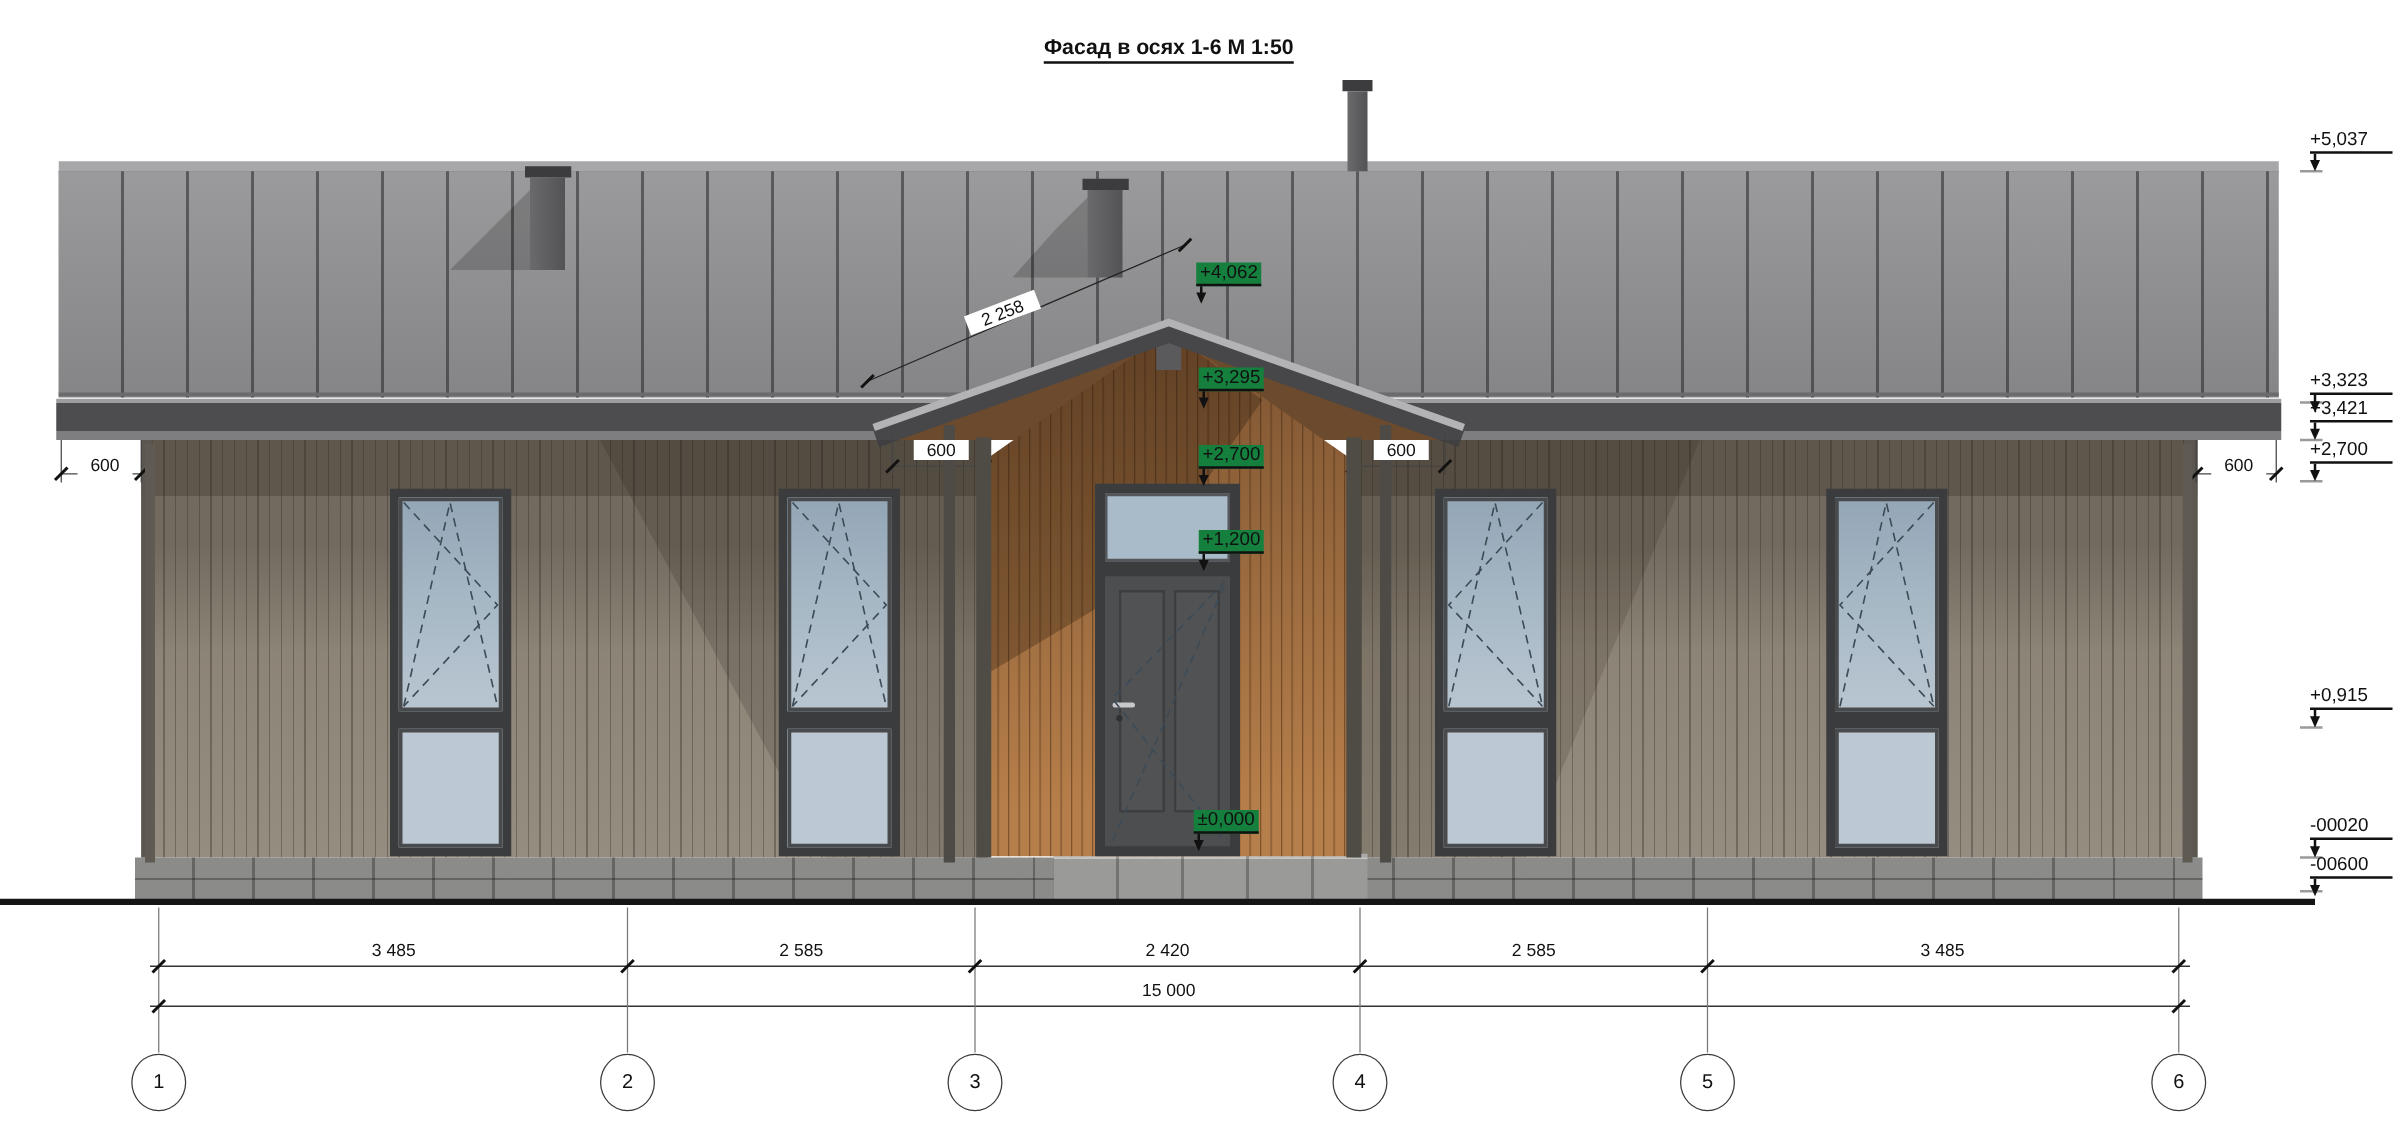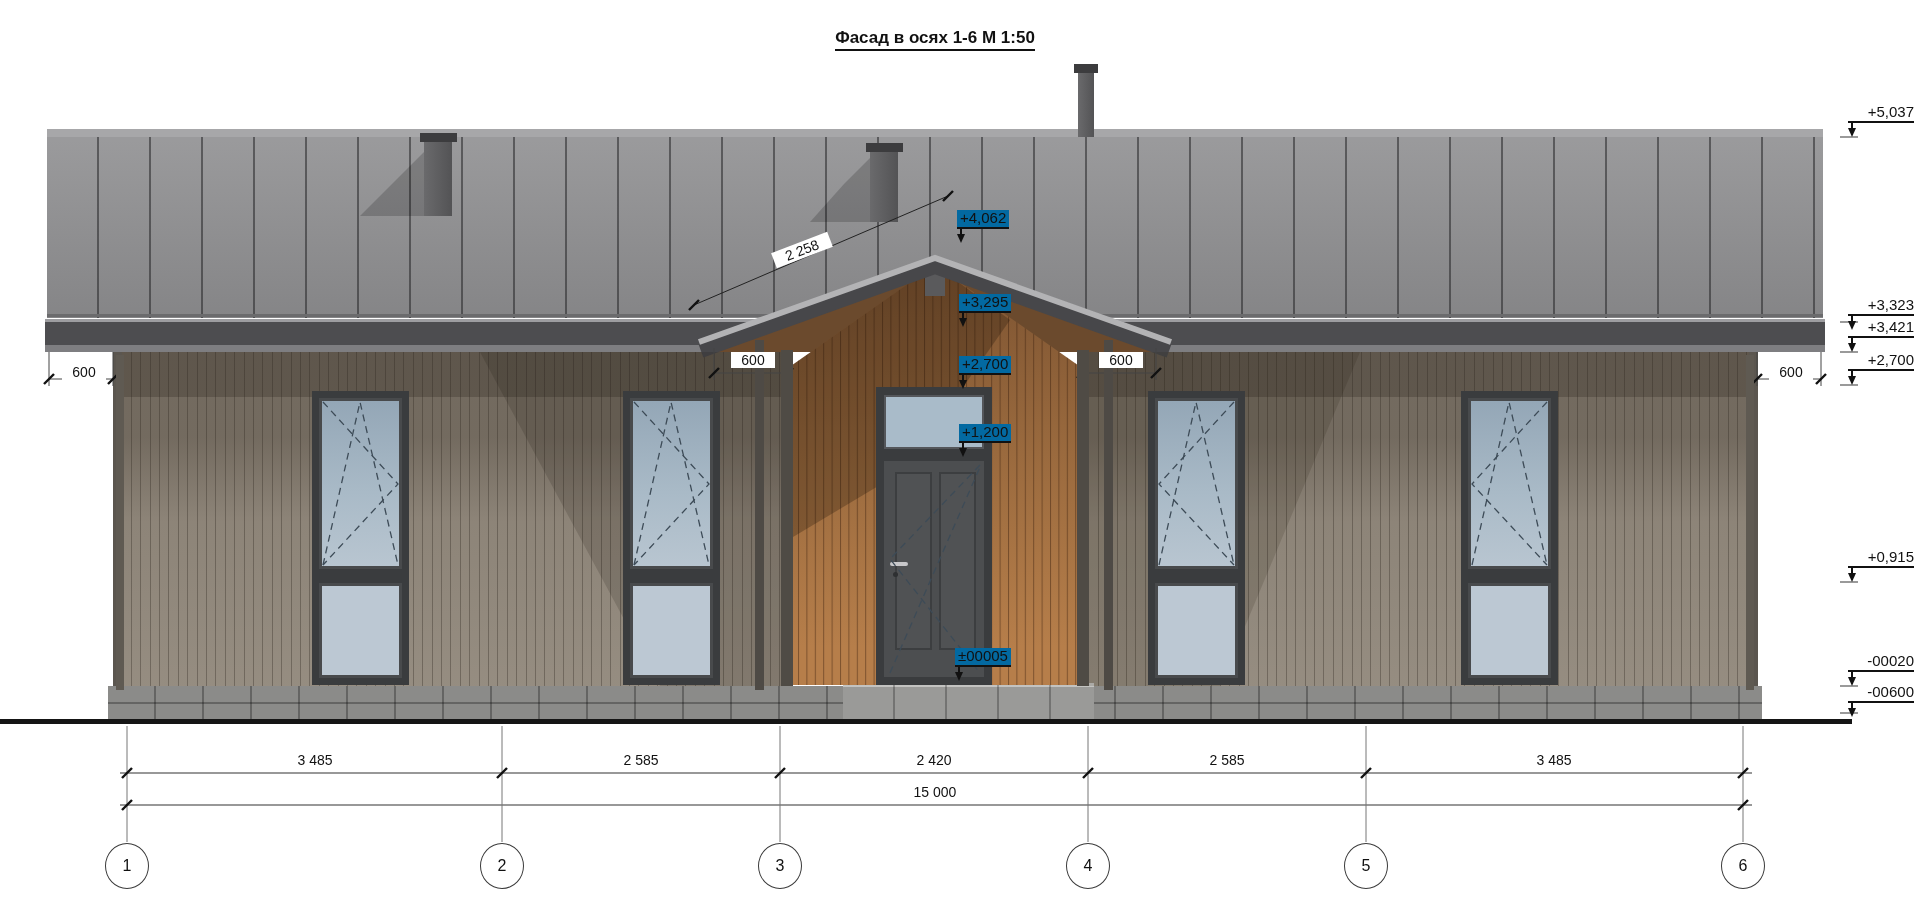--- a/index.html
+++ b/index.html
@@ -44,26 +44,26 @@
       background:#bcc8d3;box-shadow:inset 0 0 0 3px #484a4c;}
   .winsvg{position:absolute;left:7px;top:7px;}
   .door{background:#3a3c3e;}
   .transom{position:absolute;left:8px;top:8px;width:100px;height:54px;background:#a9bbc9;box-shadow:inset 0 0 0 2px #54565a;}
   .leaf{position:absolute;left:8px;top:74px;width:100px;height:216px;background:#4c4e50;}
   .panel{position:absolute;top:11px;width:37px;height:178px;background:#505254;box-shadow:inset 0 0 0 2px #3c3e40;}
   .handle{position:absolute;left:6px;top:101px;width:18px;height:4px;background:#c8c8ca;border-radius:2px;}
   .keyhole{position:absolute;left:9px;top:111px;width:5px;height:5px;background:#2e3032;border-radius:50%;}
   
   .mark{width:66px;font-size:15px;line-height:16px;}
-  .mark .lbl{display:block;text-align:right;border-bottom:2px solid #111;padding-bottom:1px;}
+  .mark .lbl{display:block;border-bottom:2px solid #111;padding-bottom:1px;}
   .mark .stem{position:absolute;left:3px;top:19px;width:2px;height:6px;background:#111;}
   .mark .arrowhead{position:absolute;left:0;top:24px;width:0;height:0;
       border-left:4px solid transparent;border-right:4px solid transparent;border-top:9px solid #111;}
   .mark-c{width:auto;min-width:52px;}
-  .mark-c .lbl{background:#0369a1;padding:0 3px 1px 3px;}
+  .mark-c .lbl{background:#15803d;padding:0 3px 1px 3px;}
   
   .dimlbl{font-size:14px;line-height:16px;text-align:center;}
   .dimlbl-bg{background:#fff;padding:0 2px;}
   .axis-bubble{width:42px;height:44px;border:1.6px solid #3a3a3a;border-radius:50%;background:#fff;
       font-size:16px;display:flex;align-items:center;justify-content:center;}
 </style>
 </head>
 <body>
 
 <div class="canvas">
@@ -300,21 +300,21 @@
     <span class="lbl">+2,700</span>
     <span class="stem"></span>
       <span class="arrowhead"></span>
   </div>
   <div class="abs mark mark-c" style="left:959px;top:424px;">
     <span class="lbl">+1,200</span>
     <span class="stem"></span>
       <span class="arrowhead"></span>
   </div>
   <div class="abs mark mark-c" style="left:955px;top:648px;">
-    <span class="lbl">±00005</span>
+    <span class="lbl">±0,000</span>
     <span class="stem"></span>
       <span class="arrowhead"></span>
   </div>
 
   <div class="abs dimlbl dimlbl-bg" style="left:62px;top:364px;width:40px;">
     <span>600</span>
   </div>
   <div class="abs dimlbl dimlbl-bg" style="left:731px;top:352px;width:40px;">
     <span>600</span>
   </div>

